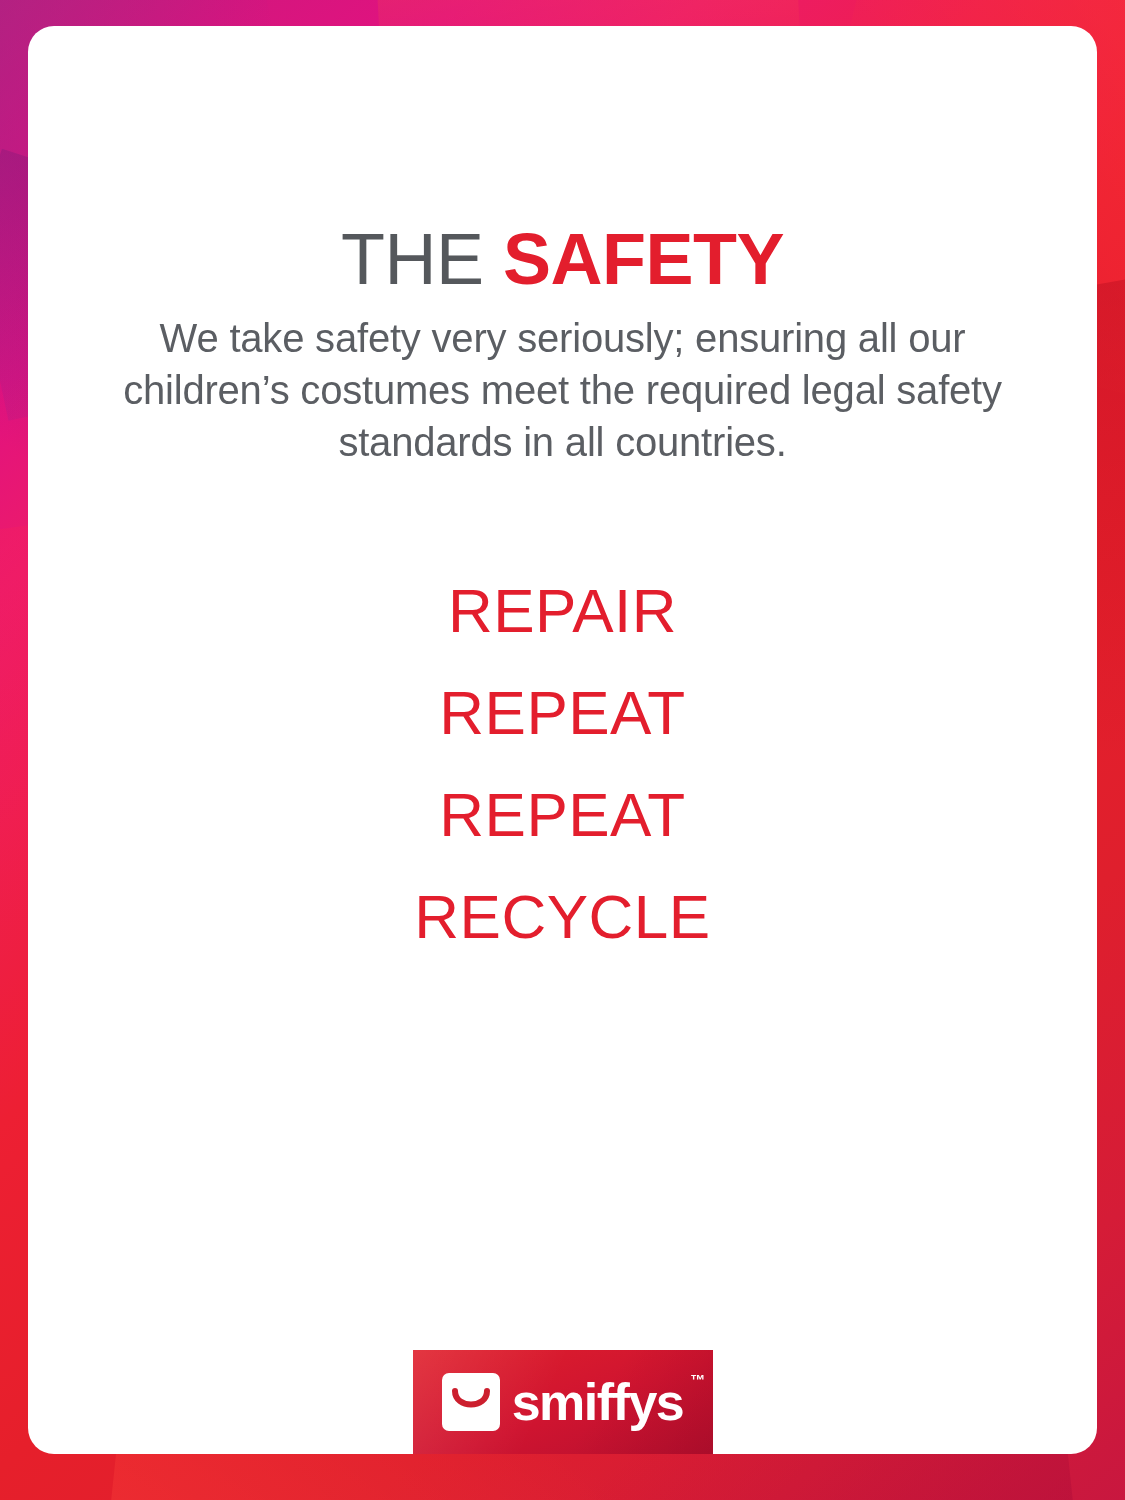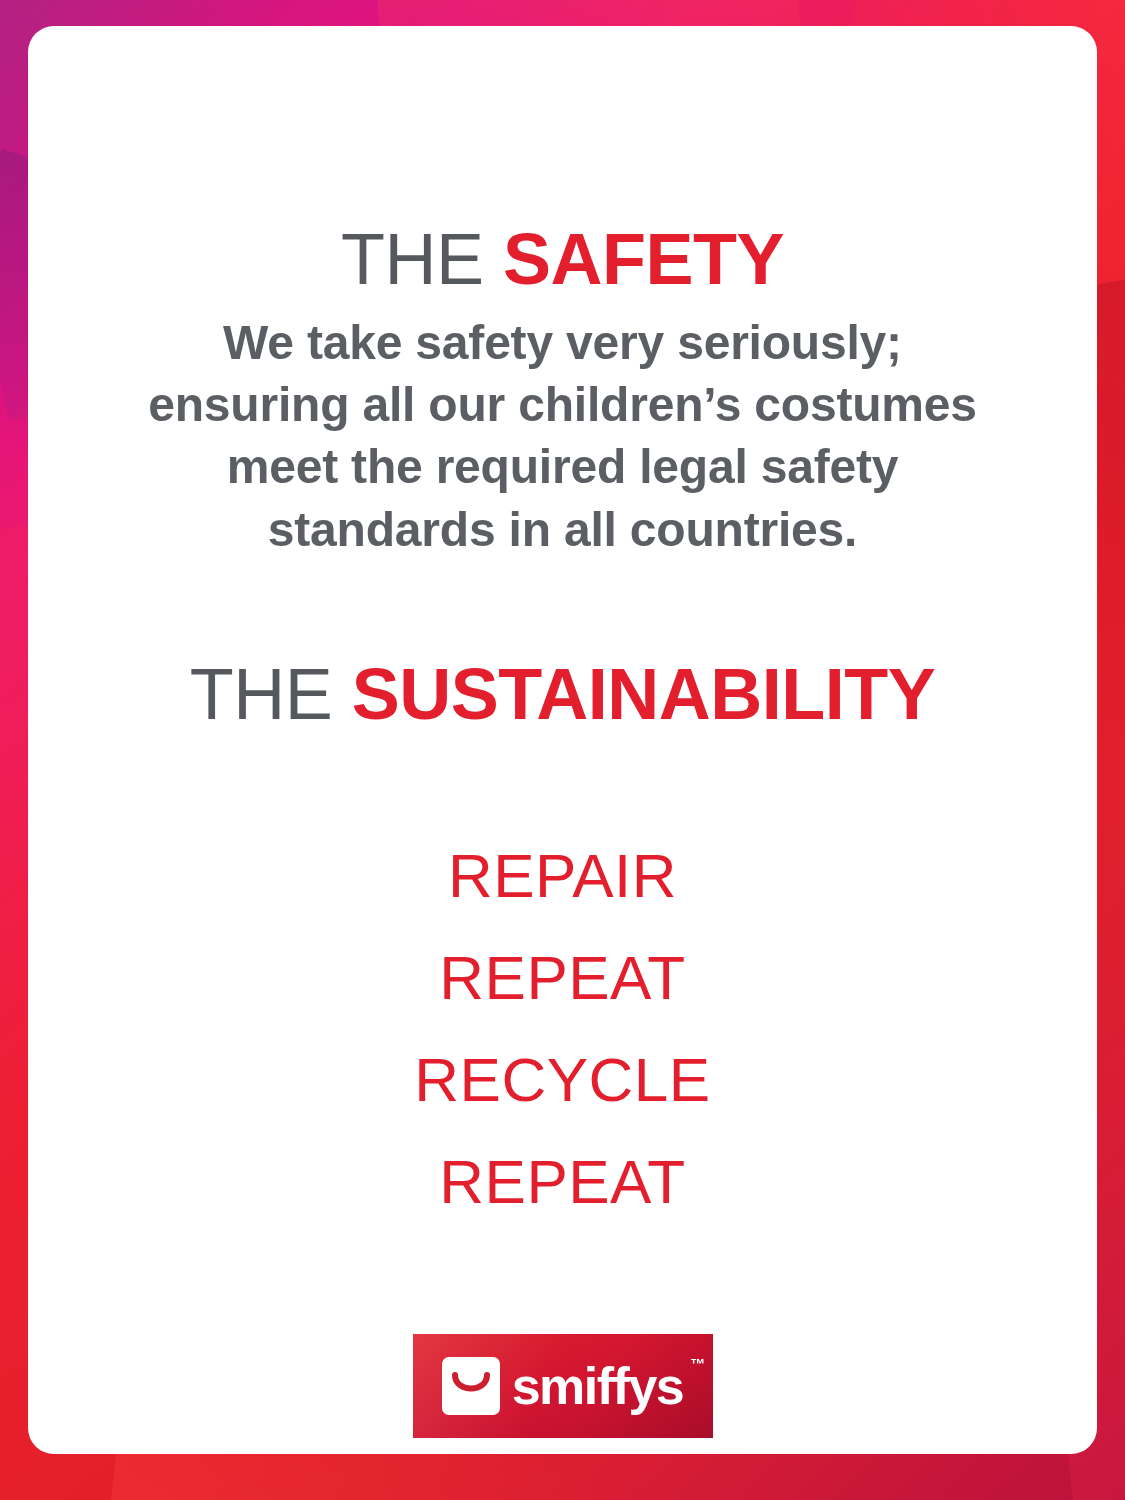--- a/index.html
+++ b/index.html
@@ -120,23 +120,23 @@
     margin-top: 196px;
   }
   .h-sustain {
     font-size: 72px;
     margin-top: 96px;
   }
 
   .body-copy {
     margin: 14px auto 0 auto;
     color: #5b5e63;
-    font-size: 48px;
+    font-size: 40px;
     line-height: 1.30;
-    font-weight: 700;
+    font-weight: 400;
     max-width: 880px;
     letter-spacing: -0.2px;
   }
   .body-copy.narrow {
     max-width: 860px;
   }
 
   
   .slogan {
     margin-top: 112px;
@@ -151,21 +151,21 @@
   }
   .slogan-line:last-child {
     margin-bottom: 0;
   }
 
   
   .logo-tab {
     position: absolute;
     left: 50%;
     transform: translateX(-50%);
-    bottom: 16px;
+    bottom: 0;
     width: 300px;
     height: 104px;
     background: linear-gradient(160deg, #e0202c 0%, #cf1430 55%, #b8102f 100%);
     display: flex;
     align-items: center;
     justify-content: center;
     gap: 12px;
     overflow: hidden;
   }
 
@@ -227,30 +227,26 @@
 
   <div class="card">
     <div class="content">
 
       <h1 class="heading h-safety">
         <span class="word-the">THE</span>
         <span class="word-accent">SAFETY</span>
       </h1>
       <p class="body-copy">We take safety very seriously; ensuring all our children’s costumes meet the required legal safety standards in all countries.</p>
 
-      <h1 class="heading h-sustain">
-        <span class="word-the">THE</span>
-        <span class="word-accent">SUSTAINABILITY</span>
-      </h1>
 
       <div class="slogan">
         <div class="slogan-line">REPAIR</div>
         <div class="slogan-line">REPEAT</div>
+        <div class="slogan-line">REPEAT</div>
         <div class="slogan-line">RECYCLE</div>
-        <div class="slogan-line">REPEAT</div>
       </div>
 
     </div>
 
     <div class="logo-tab">
 
       <div class="tab-sheen"></div>
 
       <div class="logo-mark">
         <svg width="40" height="30" viewBox="0 0 40 30" aria-hidden="true">

